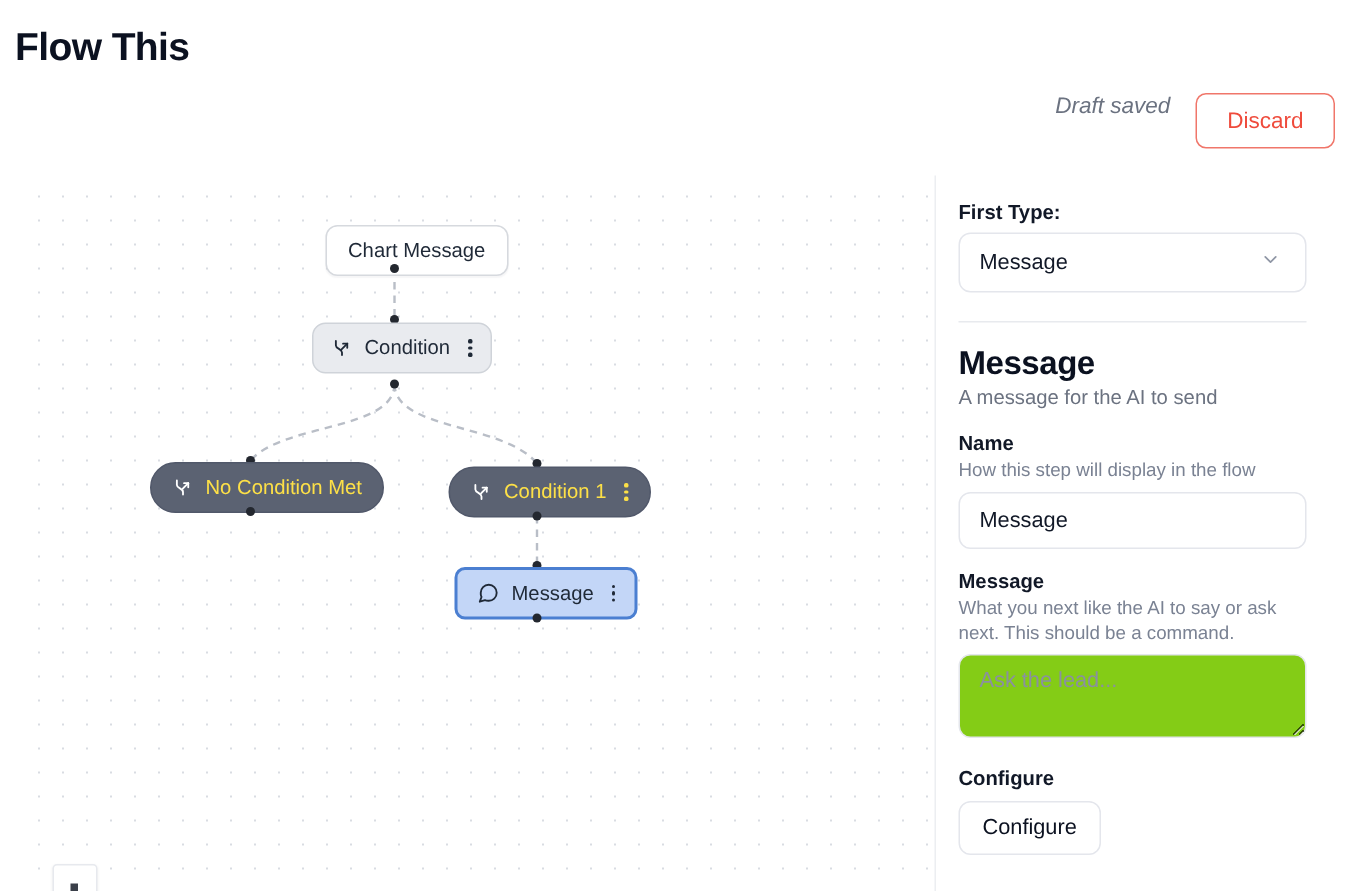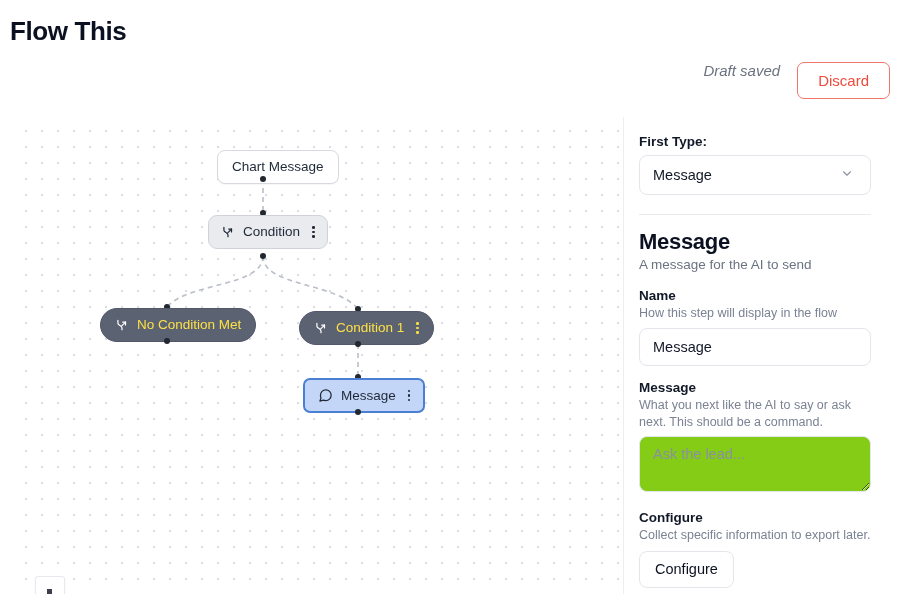--- a/index.html
+++ b/index.html
@@ -400,17 +400,16 @@
   </div>
 
   <div class="field">
     <div class="field-title">Message</div>
     <div class="field-help">What you next like the AI to say or ask next. This should be a command.</div>
     <textarea class="text-area" placeholder="Ask the lead..." style=""></textarea>
   </div>
 
   <div class="field">
     <div class="field-title">Configure</div>
-    <div class="field-help">Collect specific information to export later.</div>
     <button class="configure-button">Configure</button>
   </div>
 
 </div>
 
 </body></html>

